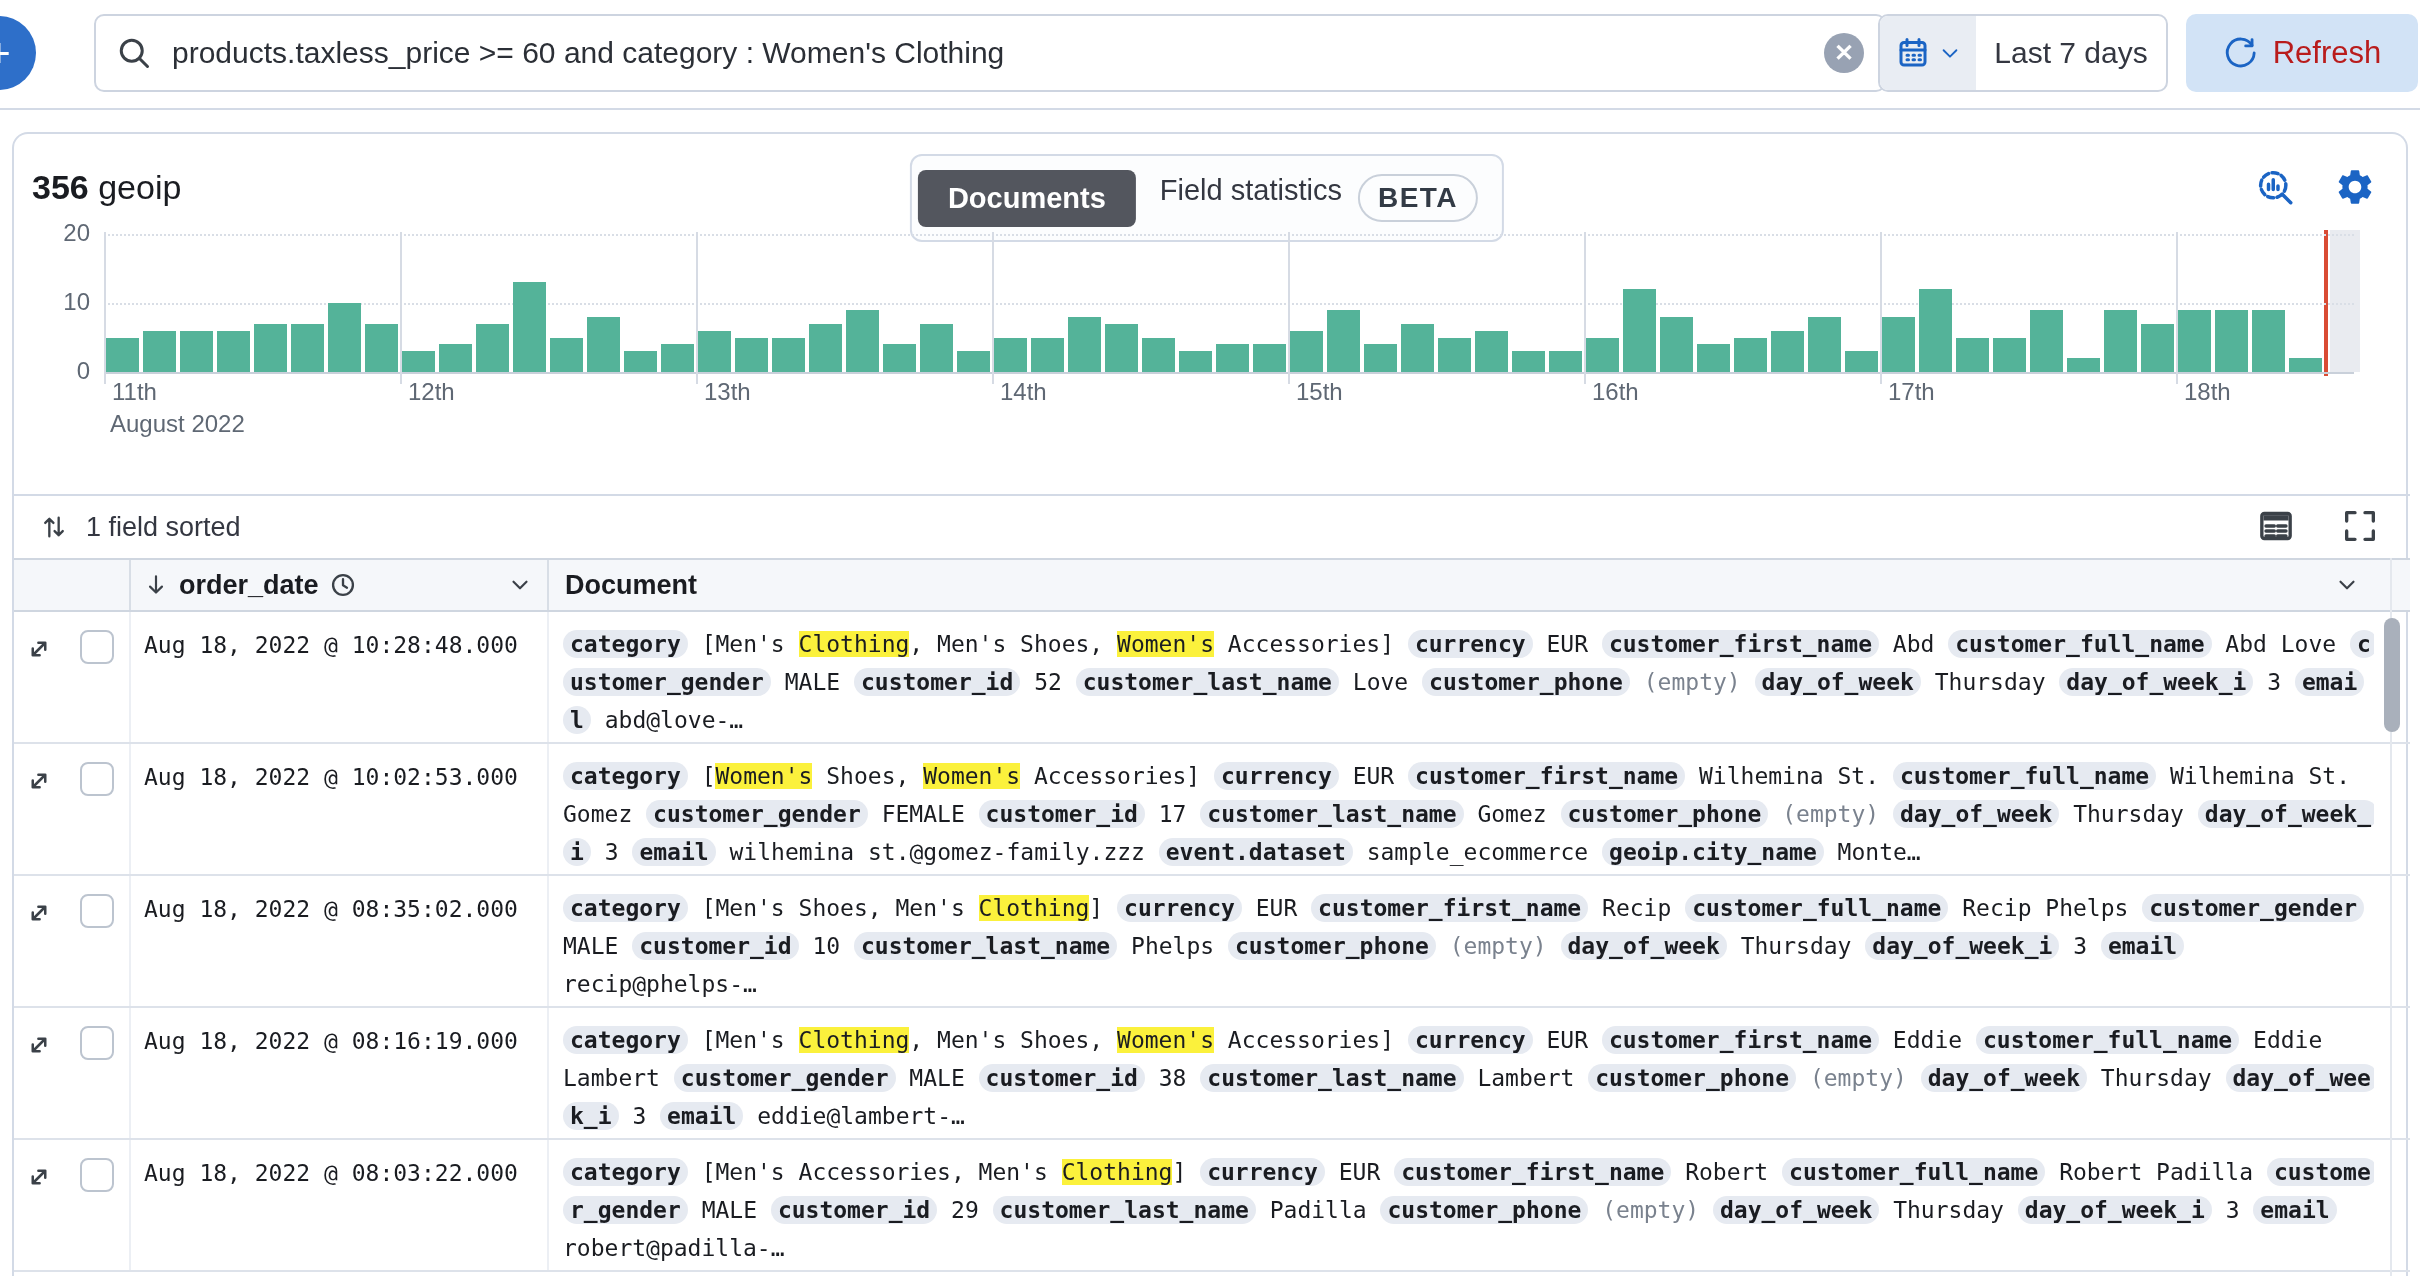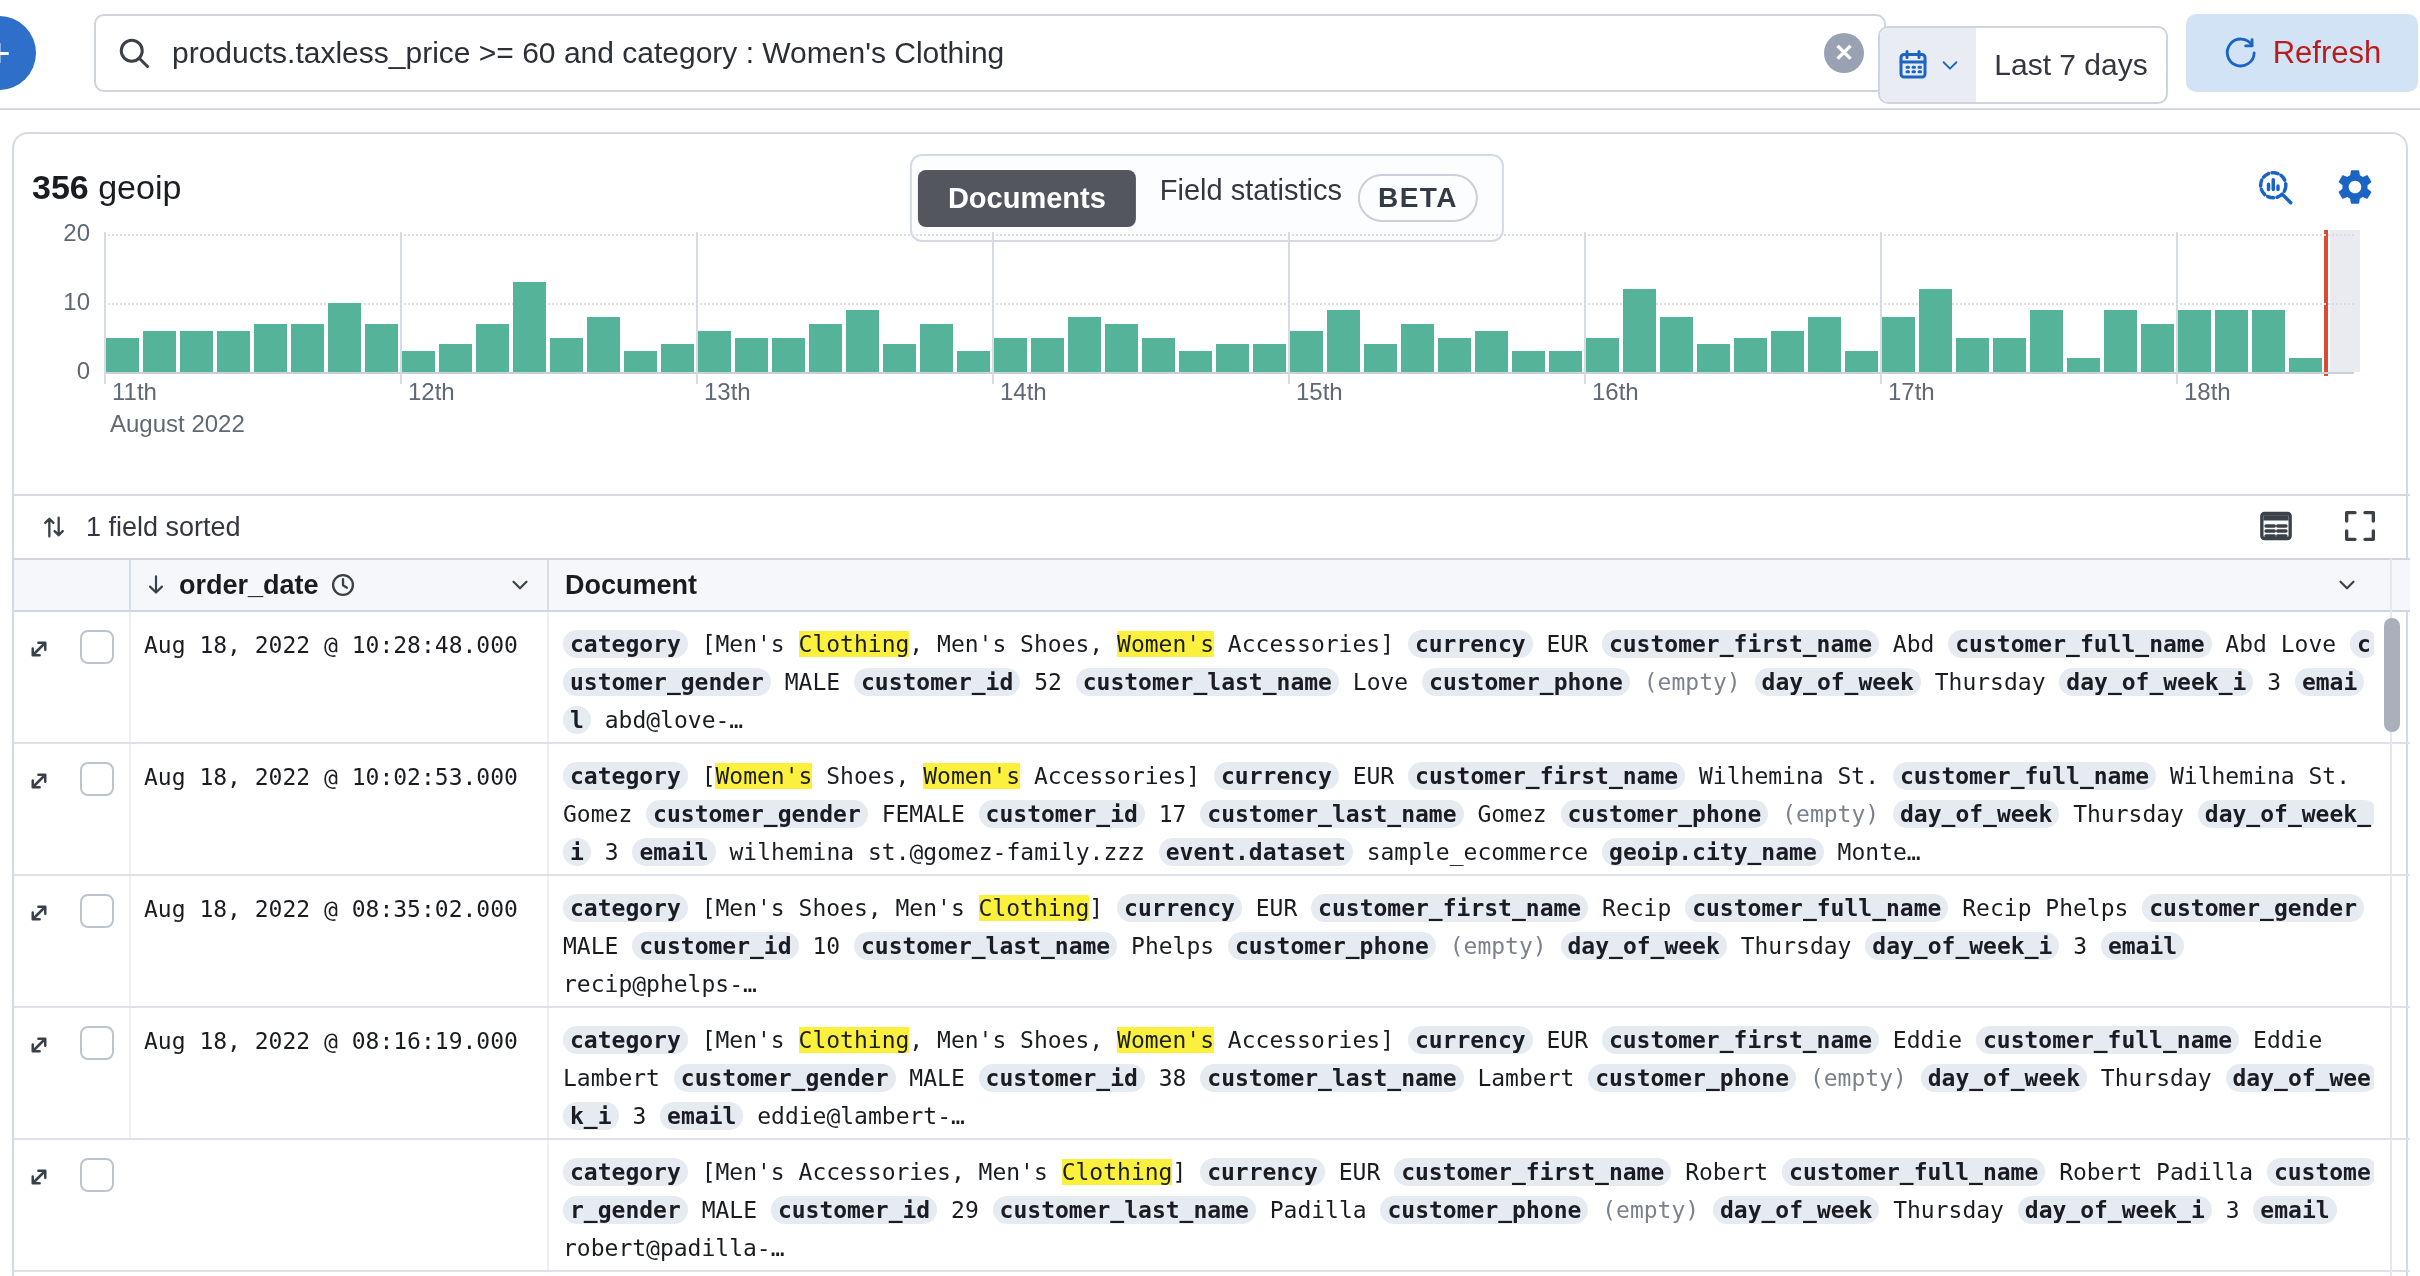--- a/index.html
+++ b/index.html
@@ -10,21 +10,21 @@
   .topbar { position:absolute; left:0; top:0; width:2420px; height:110px; background:#fff;
     border-bottom:2px solid #d3dae6; }
   .add-filter-btn { position:absolute; left:-38px; top:16px; width:74px; height:74px; border-radius:50%;
     background:#2e6fc9; color:#fff; font-size:40px; display:flex; align-items:center; justify-content:center; }
   .search-box { position:absolute; left:56px; top:14px; width:1792px; height:78px; background:#fff;
     border:2px solid #cdd4e0; border-radius:10px; display:flex; align-items:center; padding:0 20px;margin-left:38px; }
   .search-box .query { margin-left:20px; font-size:30px; color:#2b2f36; flex:1; white-space:nowrap; overflow:hidden; }
   .clear-btn { width:40px; height:40px; border-radius:50%; background:#98a2b3; color:#fff; display:flex;
     align-items:center; justify-content:center; font-size:24px; font-weight:bold; flex:none; }
   .datepicker { position:absolute; left:1878px; top:14px; width:290px; height:78px; border:2px solid #cdd4e0;
-    border-radius:10px; background:#fff; display:flex; overflow:hidden;margin-top:12px; }
+    border-radius:10px; background:#fff; display:flex; overflow:hidden; }
   .dp-cal { width:96px; background:#e9edf3; display:flex; align-items:center; justify-content:center; gap:8px; }
   .dp-label { flex:1; display:flex; align-items:center; justify-content:center; font-size:30px; color:#343741; }
   .refresh-btn { position:absolute; left:2186px; top:14px; width:232px; height:78px; background:#d2e3f6;
     border-radius:10px; display:flex; align-items:center; justify-content:center; gap:16px;
     color:#b91c1c; font-size:31px; font-weight:500; }
 
   
   .panel { position:absolute; left:12px; top:132px; width:2396px; height:1144px; background:#fff;
     border:2px solid #d3dae6; border-bottom:none; border-radius:16px 16px 0 0; }
 
@@ -332,18 +332,19 @@
     <div class="cell c3 mono doc"><span class="pill">category</span> [Men's <span class="hl">Clothing</span>, Men's Shoes, <span class="hl">Women's</span> Accessories] <span class="pill">currency</span> EUR <span class="pill">customer_first_name</span> Eddie <span class="pill">customer_full_name</span> Eddie Lambert <span class="pill">customer_gender</span> MALE <span class="pill">customer_id</span> 38 <span class="pill">customer_last_name</span> Lambert <span class="pill">customer_phone</span><span class="muted"> (empty) </span><span class="pill">day_of_week</span> Thursday <span class="pill">day_of_week_i</span> 3 <span class="pill">email</span> eddie@lambert-…</div>
   </div>
 
   <div class="row">
     <div class="cell c1">
       <svg class="expand-ic" width="30" height="30" viewBox="0 0 24 24">
         <path class="str" d="M7 17 L17 7 M11.5 7 H17 V12.5 M12.5 17 H7 V11.5"></path>
       </svg>
       <div class="checkbox"></div>
     </div>
+    <div class="cell c2 mono ts">Aug 18, 2022 @ 08:03:22.000</div>
     <div class="cell c3 mono doc"><span class="pill">category</span> [Men's Accessories, Men's <span class="hl">Clothing</span>] <span class="pill">currency</span> EUR <span class="pill">customer_first_name</span> Robert <span class="pill">customer_full_name</span> Robert Padilla <span class="pill">customer_gender</span> MALE <span class="pill">customer_id</span> 29 <span class="pill">customer_last_name</span> Padilla <span class="pill">customer_phone</span><span class="muted"> (empty) </span><span class="pill">day_of_week</span> Thursday <span class="pill">day_of_week_i</span> 3 <span class="pill">email</span> robert@padilla-…</div>
   </div>
 </div>
   <div class="lane"></div>
   <div class="vthumb"></div>
 </div>
 
 </body></html>

